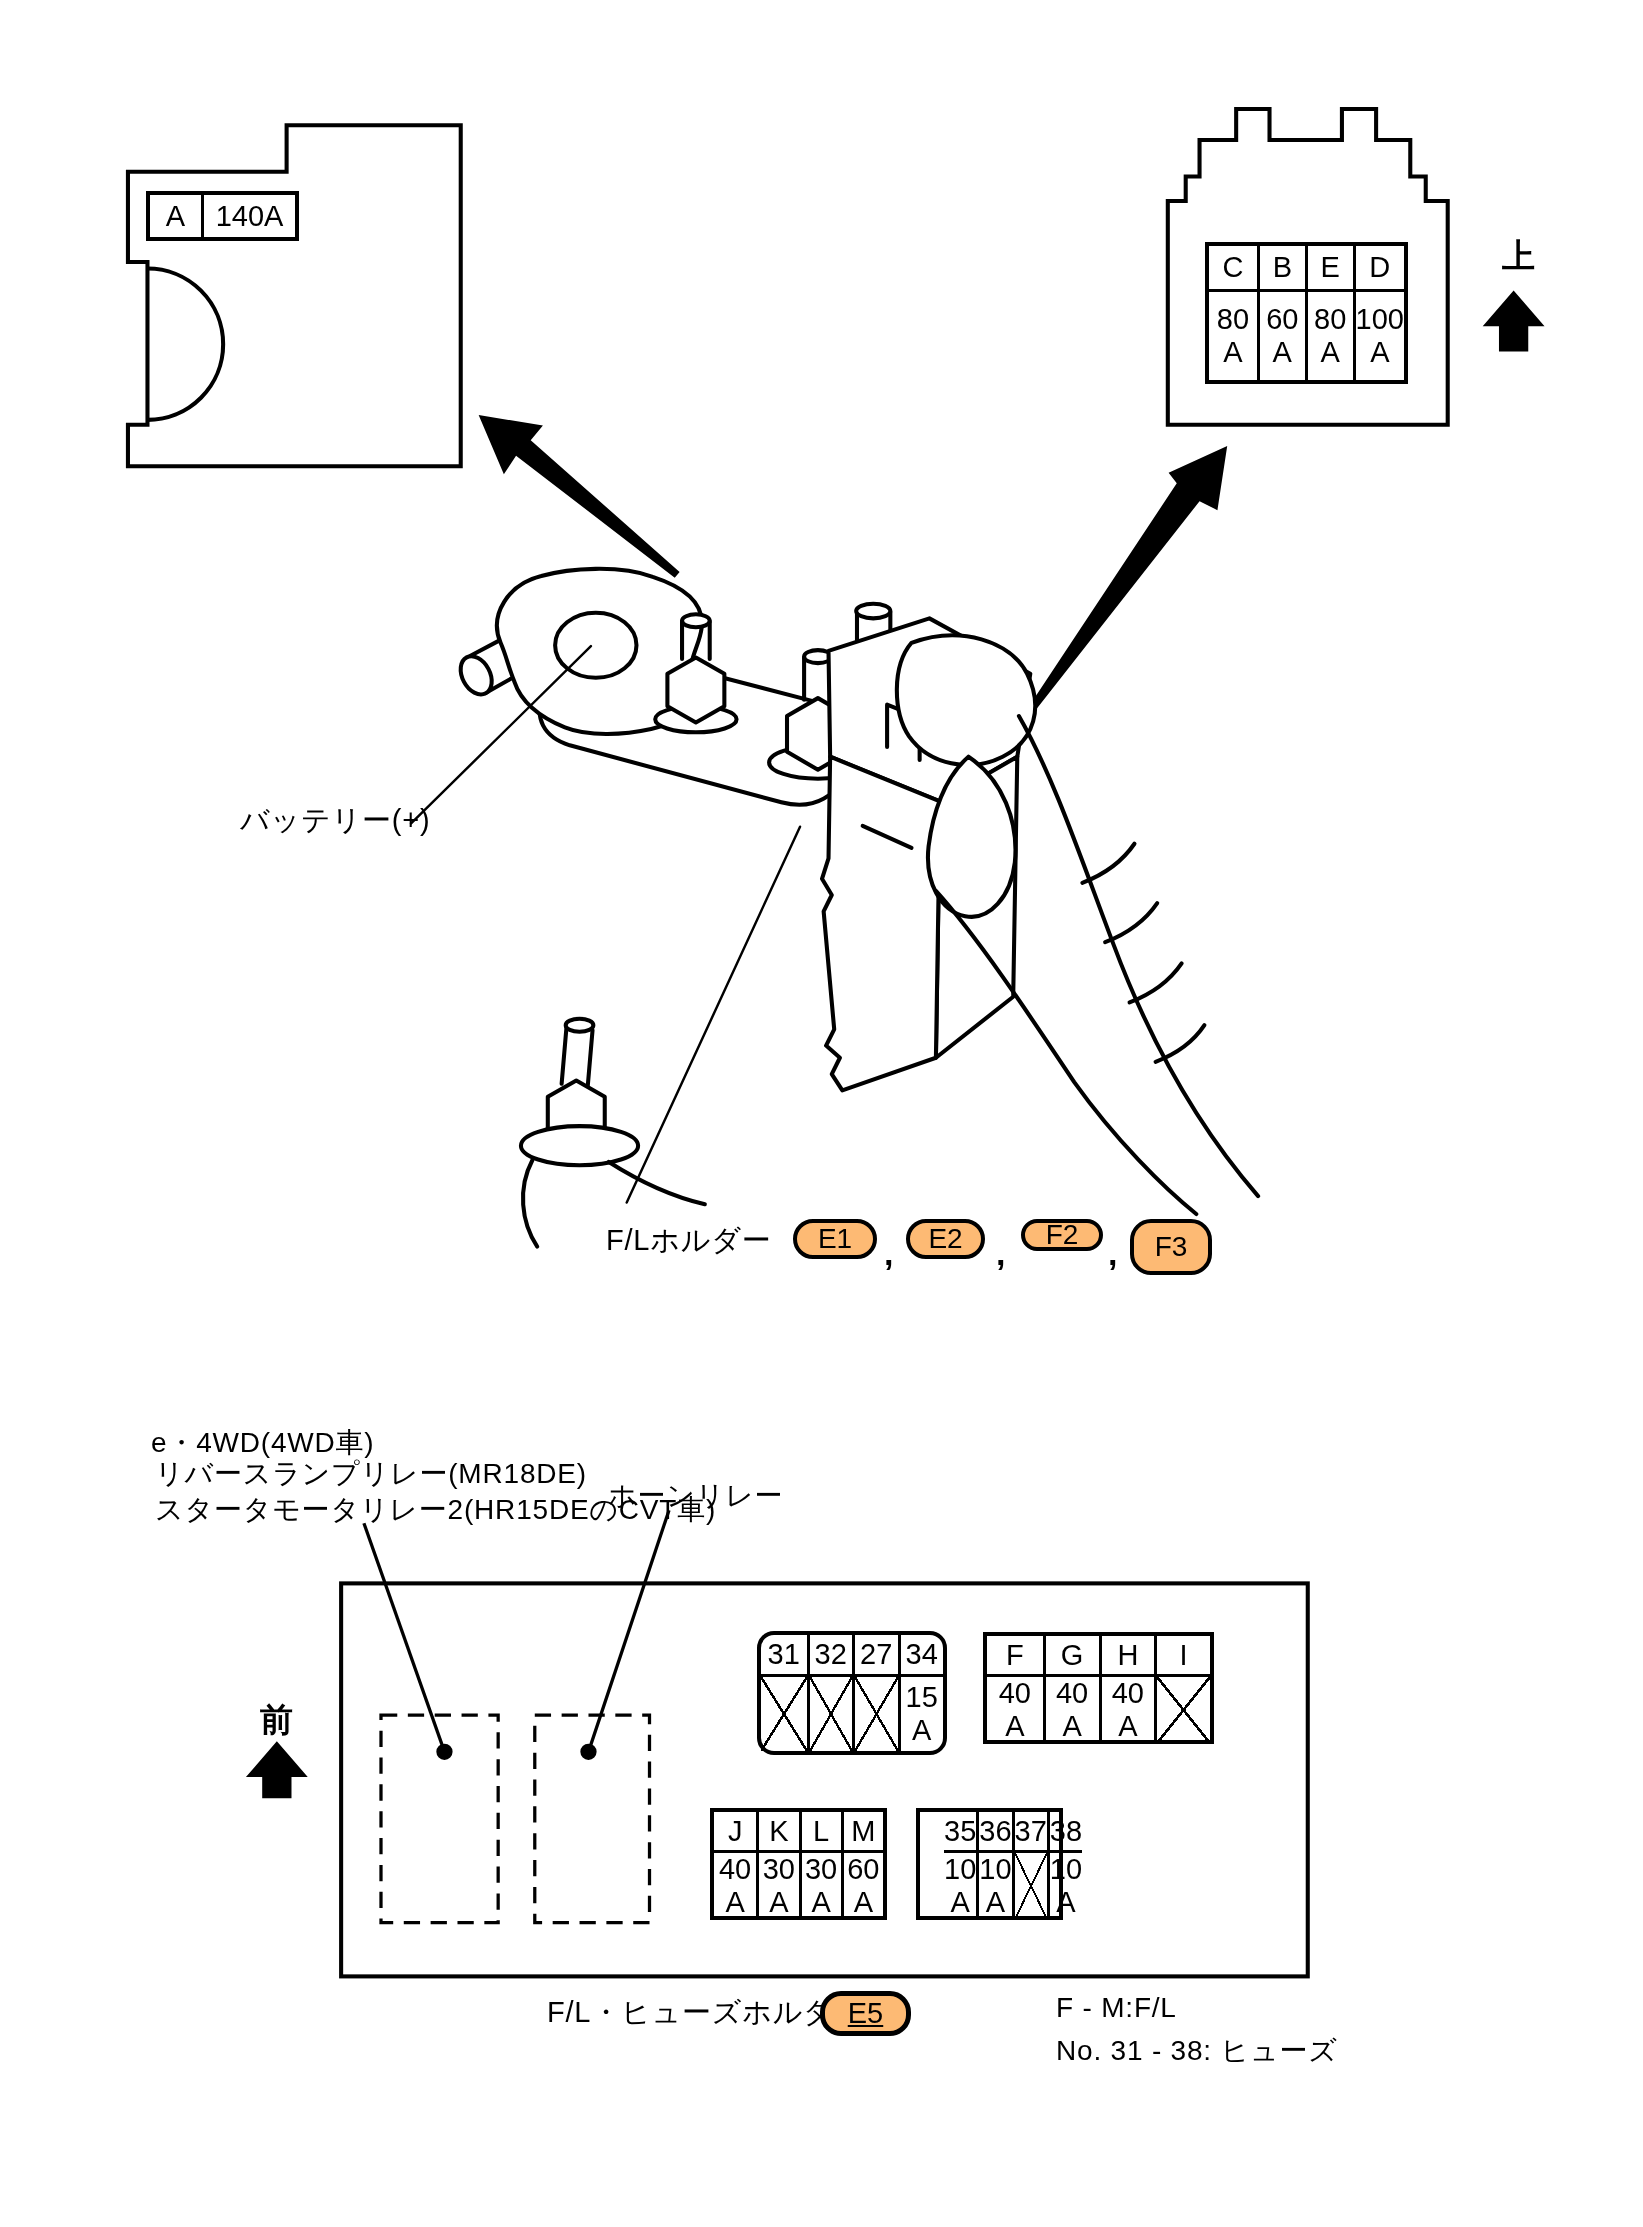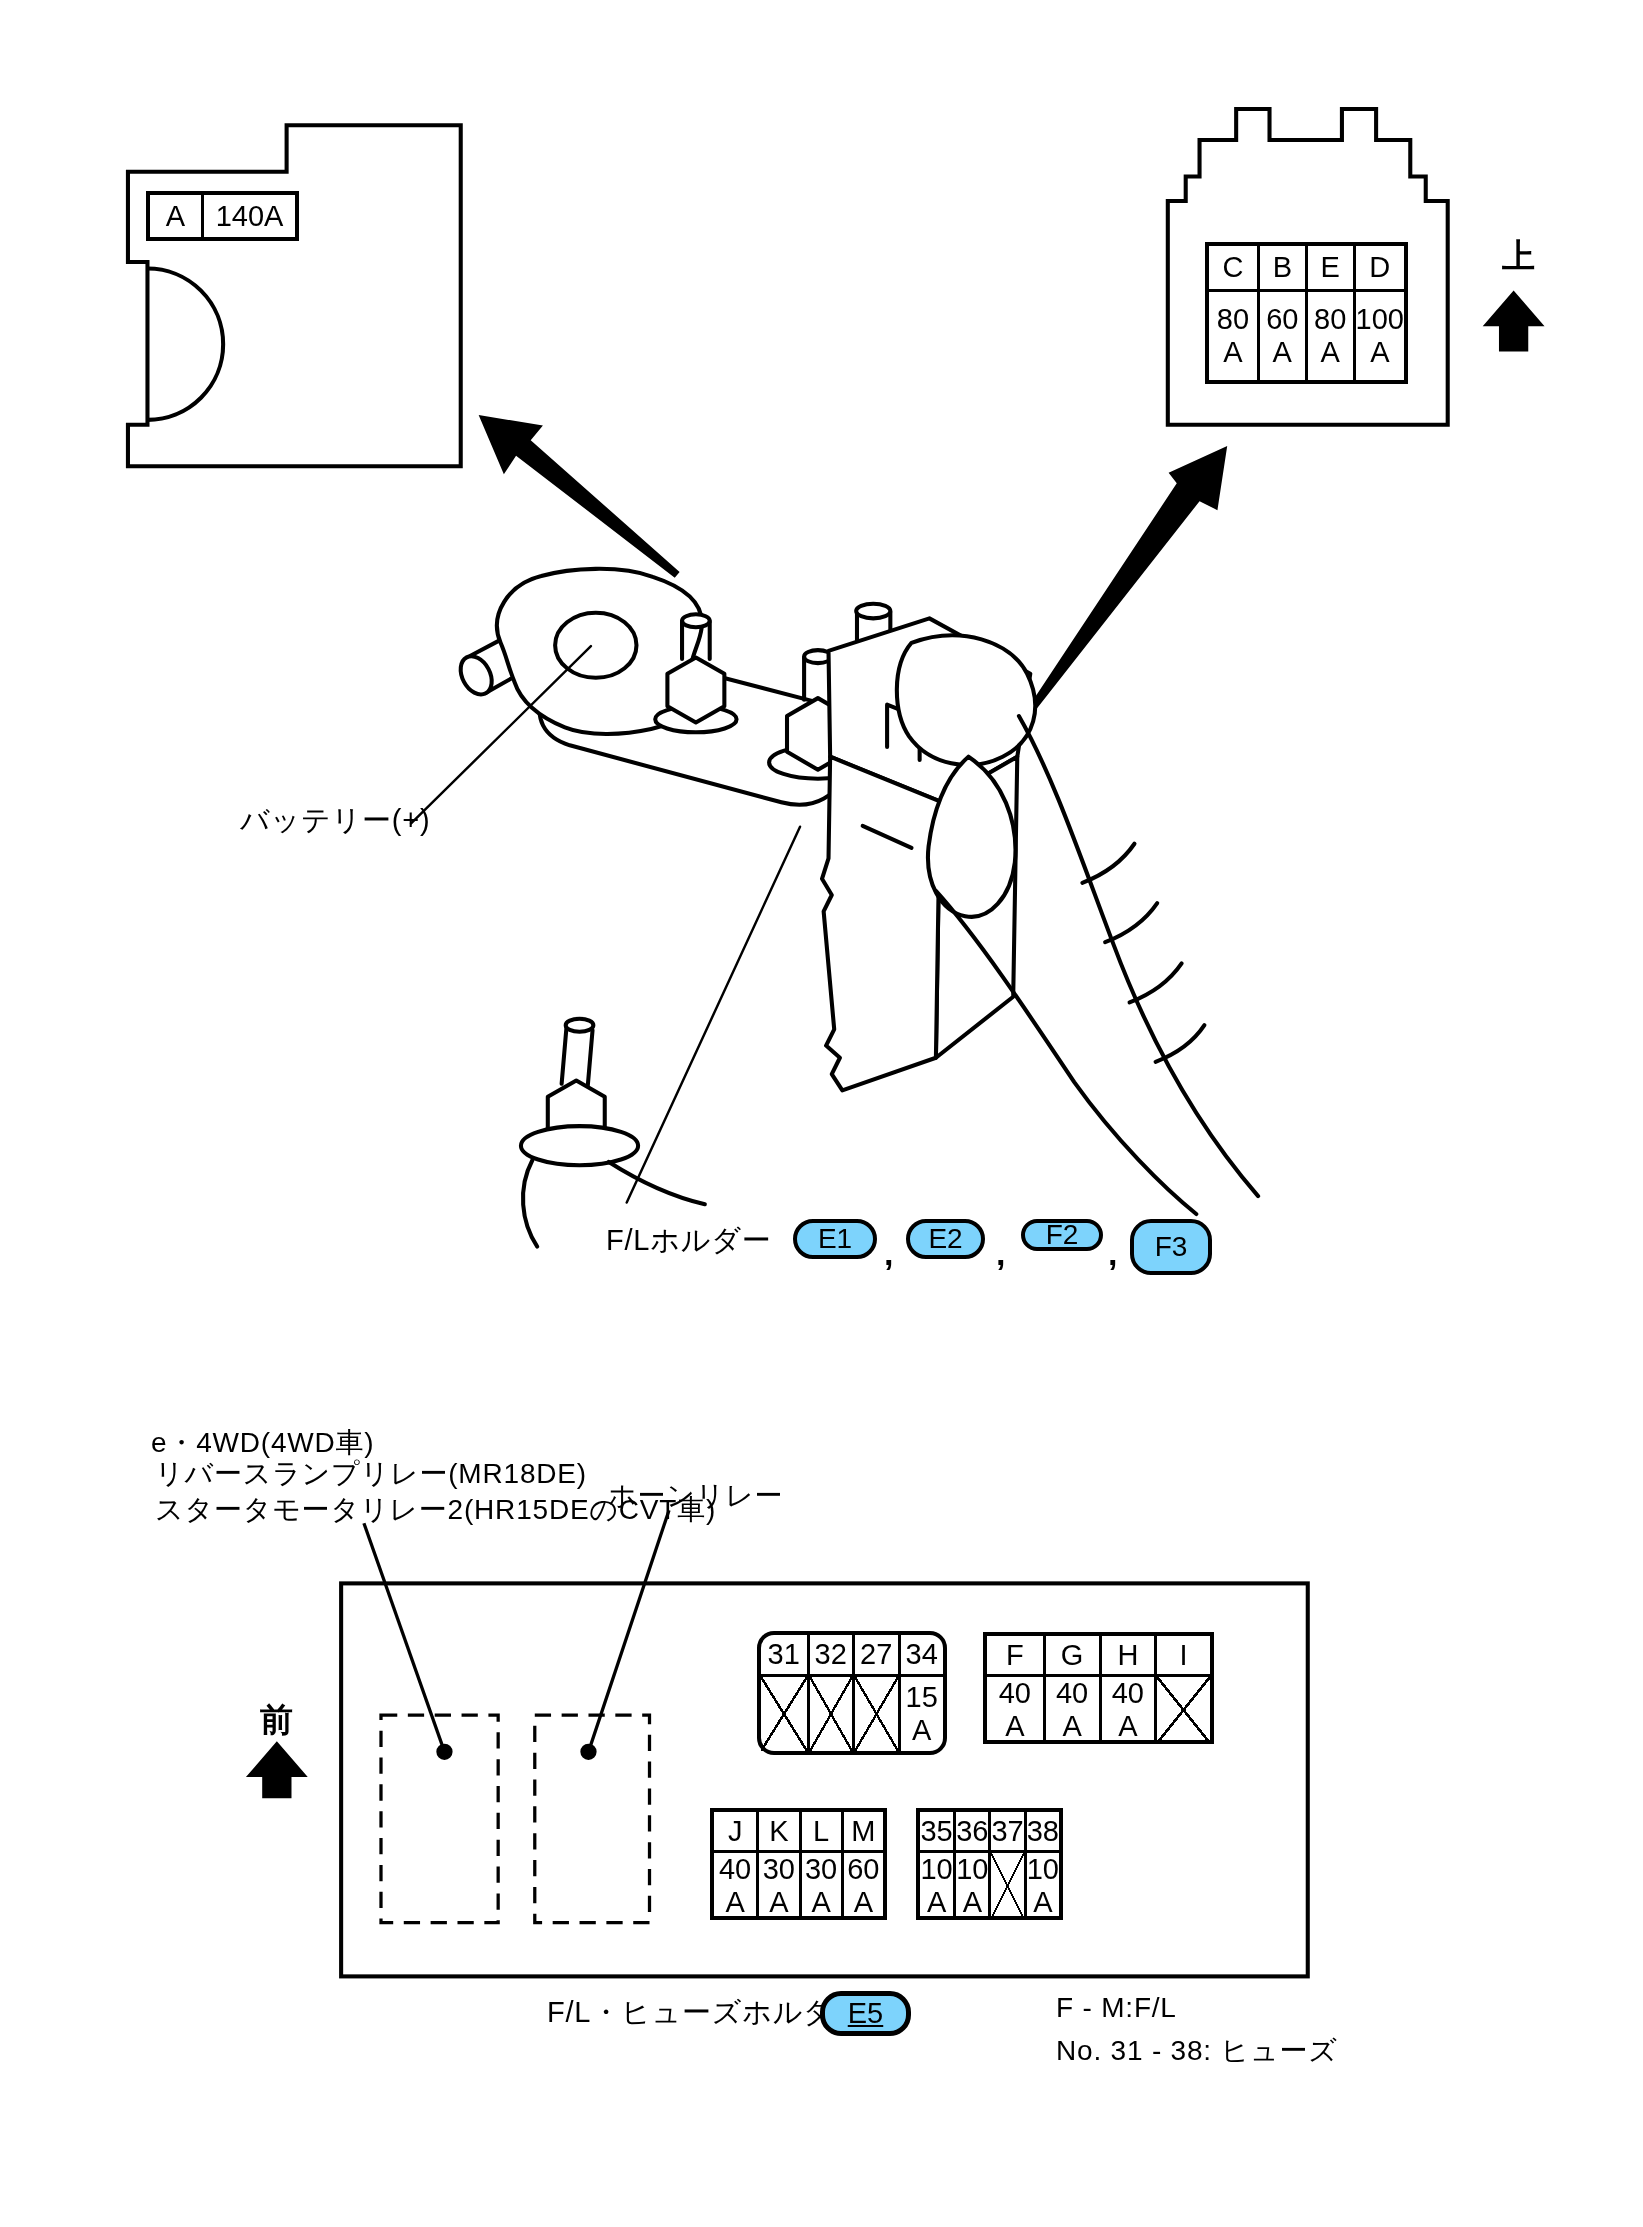--- a/index.html
+++ b/index.html
@@ -27,21 +27,21 @@
   .ft .cell.r0{border-top:none;}
   .ft .cell.c0{border-left:none;}
   .crossed{
     background-image:
       linear-gradient(to top right,   transparent 48.4%, #000 48.4%, #000 51.6%, transparent 51.6%),
       linear-gradient(to bottom right,transparent 48.4%, #000 48.4%, #000 51.6%, transparent 51.6%);
   }
 
   
   .badge{
-    position:absolute;z-index:2;box-sizing:border-box;background:#7dd3fc;
+    position:absolute;z-index:2;box-sizing:border-box;background:#fdba74;
     border:4.9px solid #000;border-radius:21px;
     display:flex;align-items:center;justify-content:center;
     font-size:28px;
   }
   .badge.big{border-width:5.7px;font-size:29px;}
   .comma{position:absolute;z-index:2;font-size:34px;font-weight:bold;}
 </style>
 </head>
 <body>
 
@@ -220,21 +220,21 @@
     <div class="cell c0">40
 A</div>
     <div class="cell">30
 A</div>
     <div class="cell">30
 A</div>
     <div class="cell">60
 A</div>
   </div>
 
-  <div class="ft" style="left:916px;top:1808px;width:147px;height:112px;grid-template-columns:repeat(4,1fr);grid-template-rows:38px 1fr;">
+  <div class="ft" style="left:916px;top:1808px;width:147px;height:112px;grid-template-columns:repeat(4,1fr);grid-template-rows:38px 1fr;padding-left:24px;">
     <div class="cell r0 c0">35</div>
     <div class="cell r0">36</div>
     <div class="cell r0">37</div>
     <div class="cell r0">38</div>
     <div class="cell c0">10
 A</div>
     <div class="cell">10
 A</div>
     <div class="cell crossed"></div>
     <div class="cell">10

